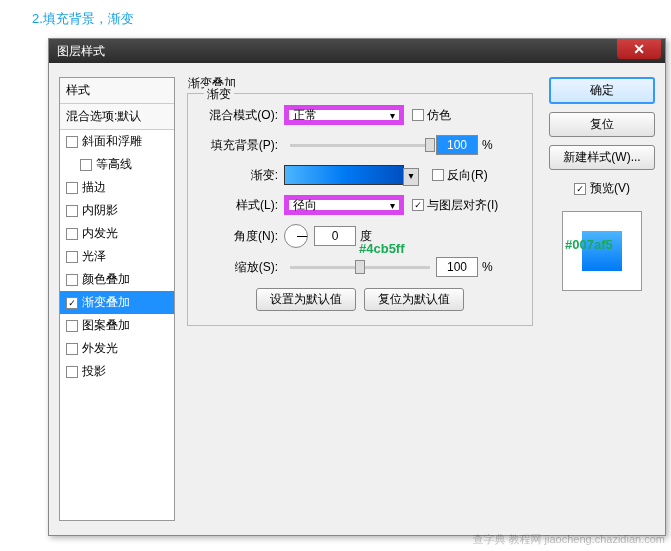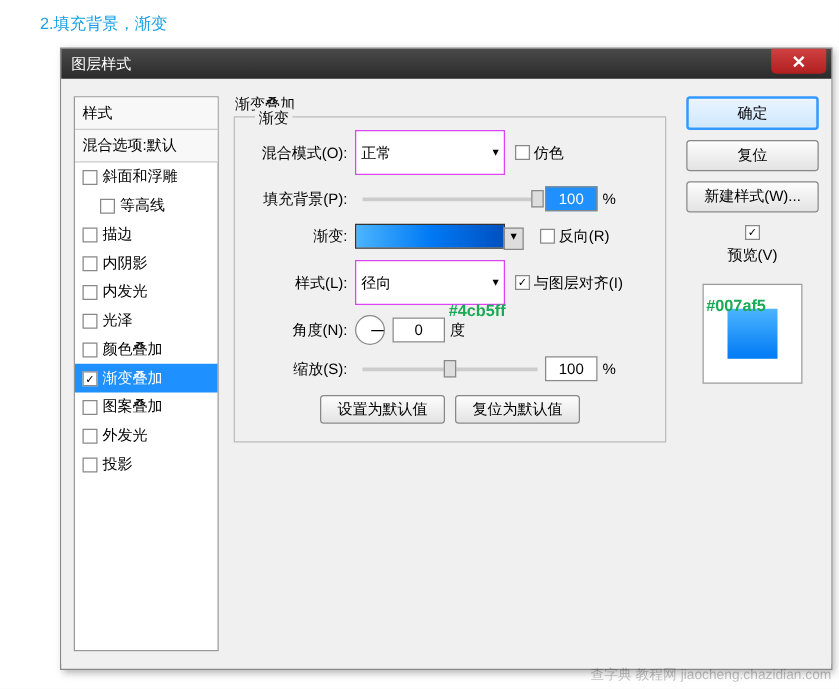--- a/index.html
+++ b/index.html
@@ -17,38 +17,38 @@
 .style-item.child { padding-left: 20px; }
 .style-item.selected { background: #1e90ff; color: #fff; }
 .cb { width: 12px; height: 12px; border: 1px solid #888; background: #fff; display: inline-flex; align-items: center; justify-content: center; font-size: 9px; color: #000; }
 .cb.checked::after { content: "✓"; }
 .mid-panel { flex: 1; padding: 0 12px; position: relative; }
 .group-label { position: absolute; top: -2px; left: 10px; font-size: 12px; background: #f0f0f0; padding: 0 3px; }
 .inner-group { border: 1px solid #bbb; margin-top: 16px; padding: 10px 10px 14px 10px; position: relative; }
 .inner-label { position: absolute; top: -8px; left: 16px; background: #f0f0f0; padding: 0 3px; font-size: 12px; }
 .row { display: flex; align-items: center; margin-bottom: 8px; min-height: 22px; }
 .row-label { width: 86px; text-align: right; padding-right: 6px; }
-.select { height: 36px; border: 1px solid #d946ef; background: #fff; display: flex; align-items: center; padding: 0 4px; position: relative; min-width: 120px; }
+.select { height: 20px; border: 5px solid #d946ef; background: #fff; display: flex; align-items: center; padding: 0 4px; position: relative; min-width: 120px; }
 .select::after { content: "▾"; position: absolute; right: 4px; font-size: 10px; }
 .chk { display: flex; align-items: center; gap: 3px; margin-left: 8px; }
 .slider-track { height: 3px; background: #ccc; flex: 1; position: relative; margin: 0 6px; }
 .slider-thumb { position: absolute; width: 10px; height: 14px; background: #ddd; border: 1px solid #888; top: -6px; transform: translateX(-50%); }
 .num-input { width: 42px; height: 20px; border: 1px solid #888; background: #fff; text-align: center; line-height: 18px; }
 .num-input.hl { background: #1e90ff; color: #fff; }
 .unit { margin-left: 4px; }
 .gradient-swatch { width: 120px; height: 20px; border: 1px solid #333; background: linear-gradient(to right, #4cb5ff, #007af5, #0050c0); position: relative; }
 .gradient-swatch::after { content: "▾"; position: absolute; right: -16px; top: 2px; width: 14px; height: 16px; background: #ddd; border: 1px solid #888; text-align: center; font-size: 10px; line-height: 14px; }
 .angle-dial { width: 24px; height: 24px; border: 1px solid #888; border-radius: 50%; background: #fff; position: relative; margin-right: 6px; }
 .angle-dial::after { content: ""; position: absolute; width: 10px; height: 1px; background: #000; top: 11px; left: 12px; }
 .btn-row { display: flex; gap: 8px; justify-content: center; margin-top: 10px; }
 .pbtn { padding: 2px 12px; border: 1px solid #888; background: linear-gradient(#fdfdfd,#e3e3e3); border-radius: 3px; cursor: pointer; min-width: 100px; text-align: center; }
 .right-panel { width: 110px; display: flex; flex-direction: column; gap: 8px; padding-left: 4px; }
 .rbtn { padding: 3px 4px; border: 1px solid #888; background: linear-gradient(#fdfdfd,#e3e3e3); border-radius: 3px; cursor: pointer; text-align: center; }
 .rbtn.primary { border: 2px solid #3399ff; background: linear-gradient(#eaf4ff,#cfe8ff); }
-.preview-chk { display: flex; align-items: center; gap: 4px; justify-content: center; margin-top: 2px; flex-direction: column; }
+.preview-chk { display: flex; align-items: center; gap: 4px; justify-content: center; margin-top: 2px; }
 .preview-box { width: 80px; height: 80px; border: 1px solid #999; background: #fff; margin: 6px auto 0; display: flex; align-items: center; justify-content: center; }
 .preview-inner { width: 40px; height: 40px; background: linear-gradient(#4cb5ff,#007af5); }
 .overlay-hex1 { position: absolute; color: #1aaa55; font-weight: bold; font-size: 13px; left: 184px; top: 164px; }
 .overlay-hex2 { position: absolute; color: #1aaa55; font-weight: bold; font-size: 13px; left: 390px; top: 160px; }
 .watermark { position: absolute; right: 6px; bottom: 4px; color: rgba(0,0,0,0.25); font-size: 11px; }
 </style>
 </head>
 <body>
 
 <div class="caption">2.填充背景，渐变</div>

